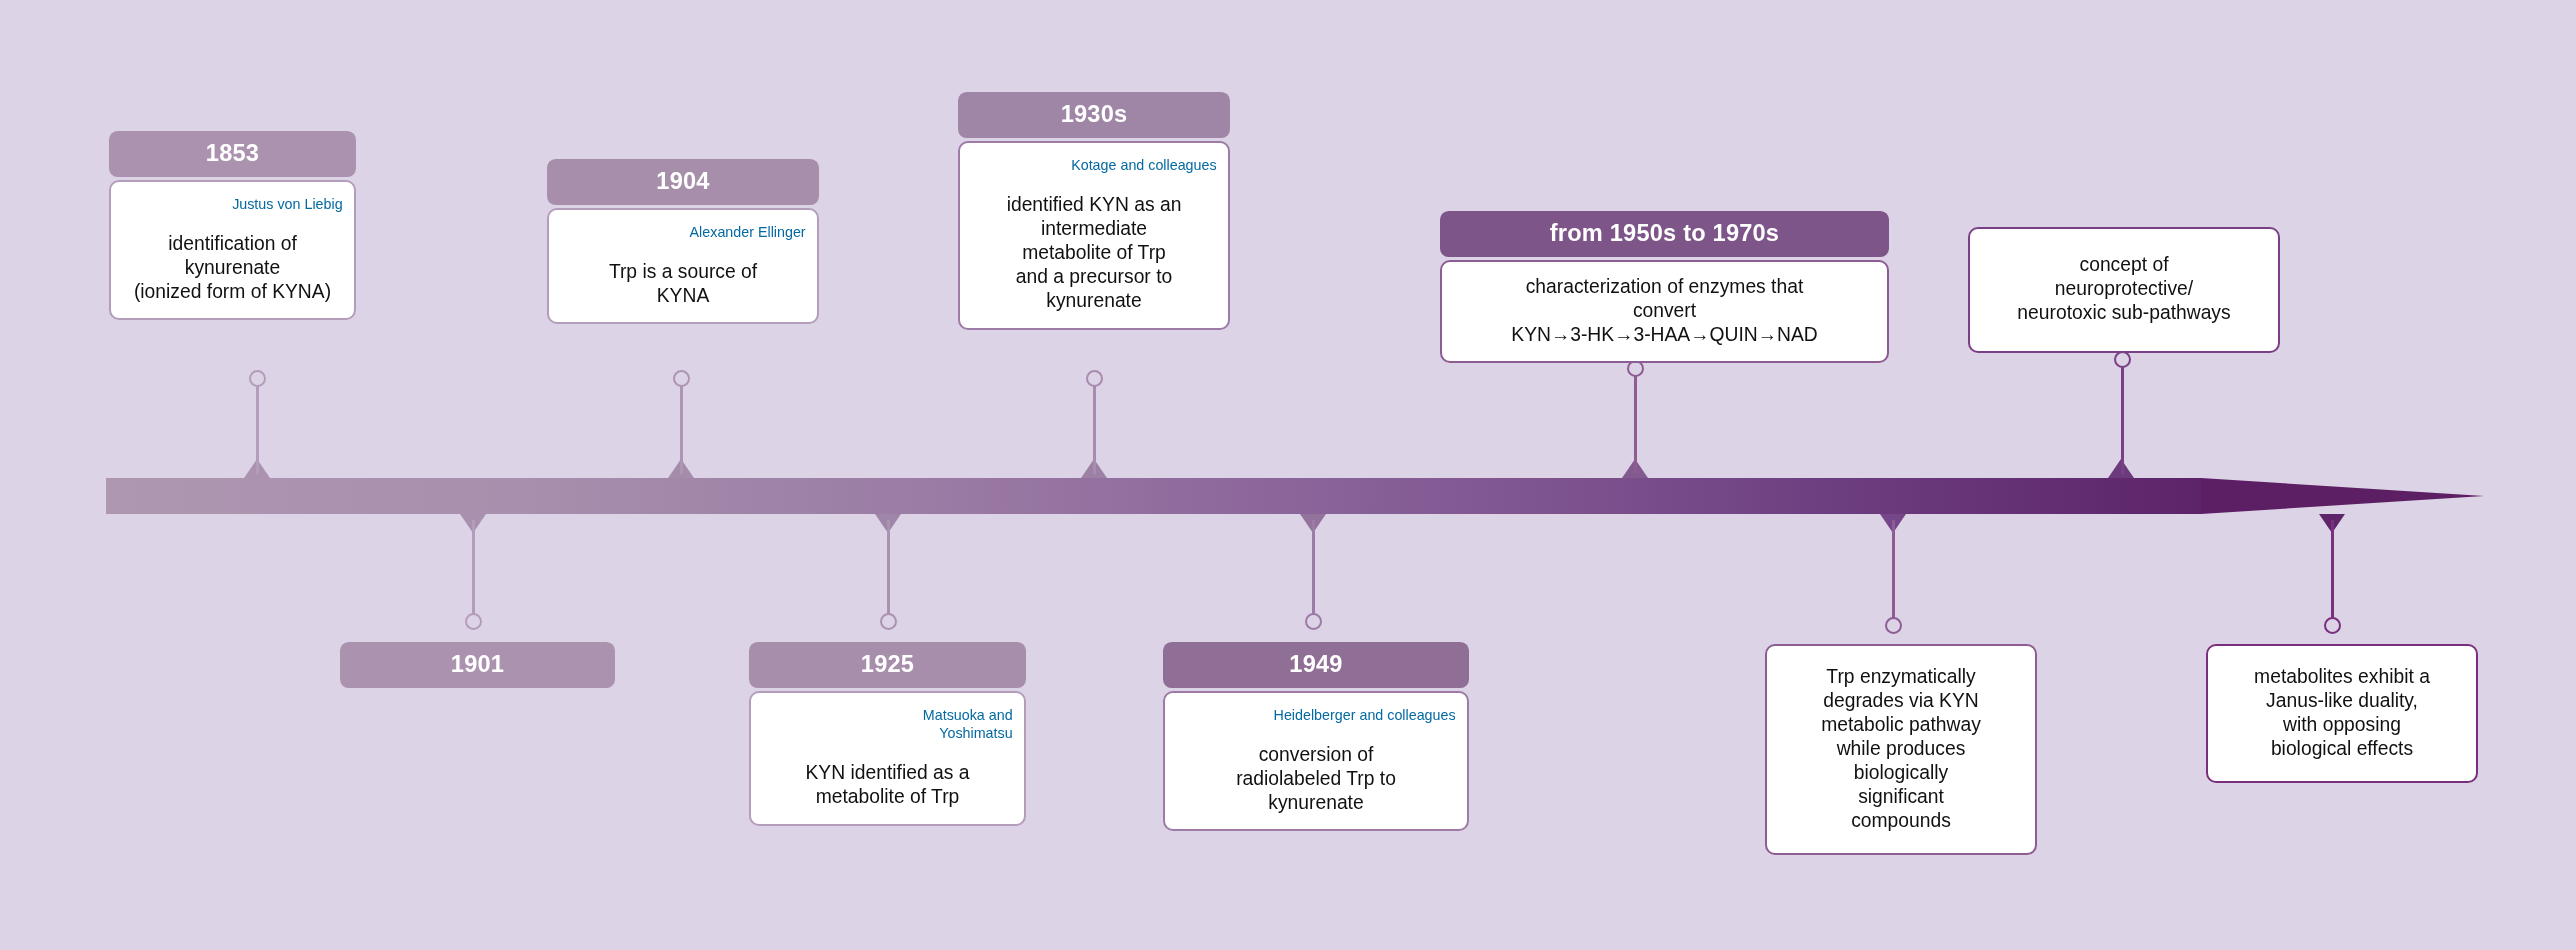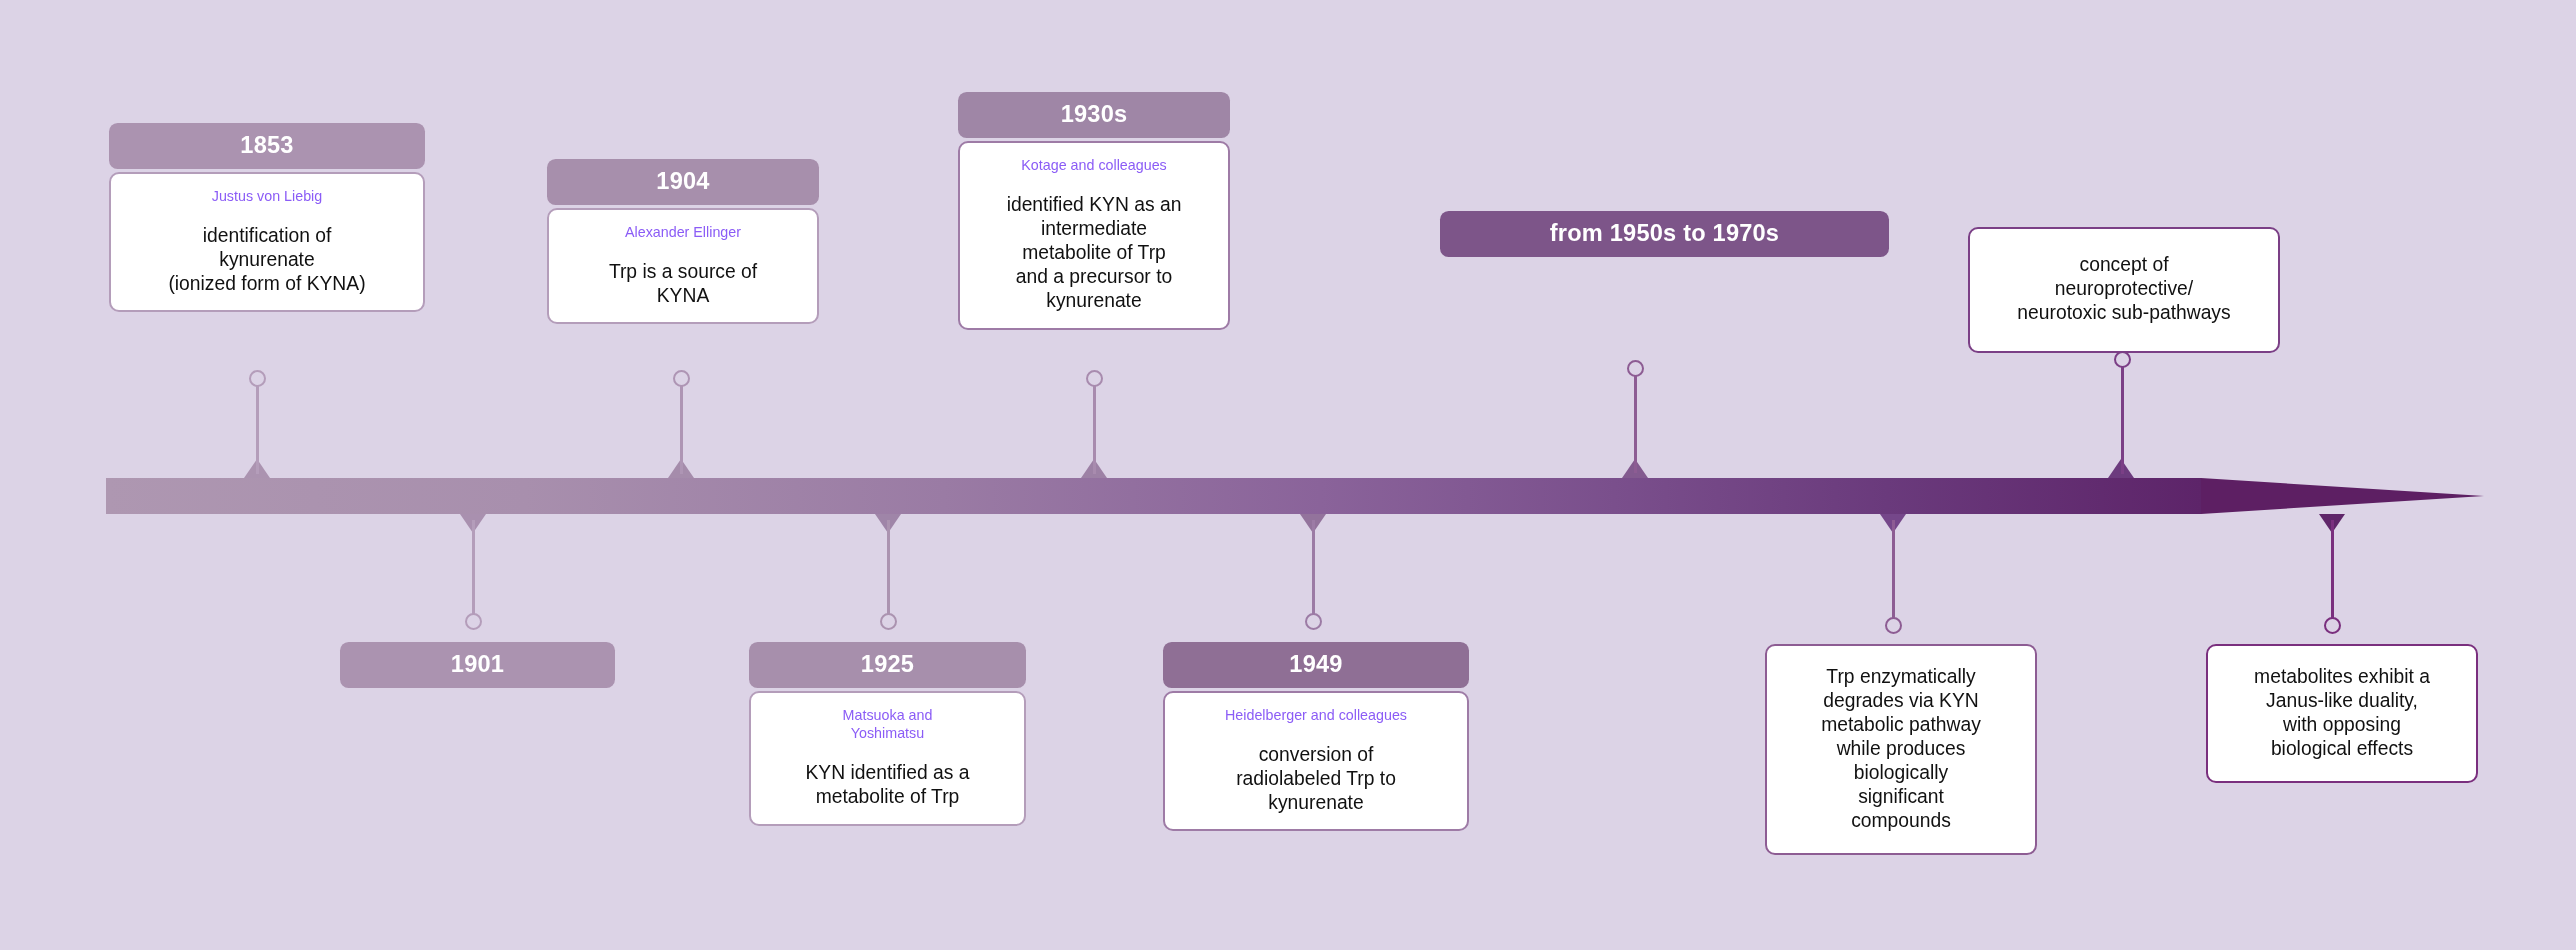--- a/index.html
+++ b/index.html
@@ -47,21 +47,21 @@
   }
   .pill.wide{font-size:23.6px;}
   .box{
     box-sizing:border-box;width:100%;background:#ffffff;
     border:2.1px solid #8d5c93;border-radius:10px;
     padding:13px 11.4px 14.3px;text-align:center;margin-top:2.9px;
   }
   .box.light{border-color:#b49dba;}
   .box.mid{border-color:#9e7ba6;}
   .author{
-    color:#8b5cf6;font-size:14.3px;line-height:1.3;margin-bottom:18.6px;
+    color:#0369a1;font-size:14.3px;line-height:1.3;margin-bottom:18.6px;text-align:right;
   }
   .desc{color:#111111;font-size:19.3px;line-height:1.25;}
   .nohdr{margin-top:5px;}
 </style>
 </head>
 <body>
 
 <div id="stage">
 
   <div id="axis-wrap">
@@ -116,21 +116,21 @@
   </div>
   <div class="conn" style="left:1892px;top:520px;height:114px;color:#8d5c93;">
     <div class="stem" style="top:0;height:99px;background:#8d5c93;"></div>
     <div class="ring" style="top:97px;"></div>
   </div>
   <div class="conn" style="left:2331px;top:520px;height:114px;color:#7a2f7e;">
     <div class="stem" style="top:0;height:99px;background:#7a2f7e;"></div>
     <div class="ring" style="top:97px;"></div>
   </div>
 
-  <div class="card" style="left:109px;top:123px;width:316px;">
+  <div class="card" style="left:109px;top:131px;width:247px;">
     <div class="pill" style="background:#ab93b0;">1853</div>
     <div class="box light">
       <div class="author">Justus von Liebig</div>
       <div class="desc">identification of<br>kynurenate<br>(ionized form of KYNA)</div>
     </div>
   </div>
 
   <div class="card" style="left:547px;top:159px;width:272px;">
     <div class="pill" style="background:#a78fac;">1904</div>
     <div class="box light">
@@ -142,20 +142,23 @@
   <div class="card" style="left:958px;top:92px;width:272px;">
     <div class="pill" style="background:#9f86a6;">1930s</div>
     <div class="box mid">
       <div class="author">Kotage and colleagues</div>
       <div class="desc">identified KYN as an<br>intermediate<br>metabolite of Trp<br>and a precursor to<br>kynurenate</div>
     </div>
   </div>
 
   <div class="card" style="left:1396px;top:211px;width:493px;padding-left:44px;">
     <div class="pill wide" style="background:#7d5589;">from 1950s to 1970s</div>
+    <div class="box">
+      <div class="desc">characterization of enzymes that<br>convert<br>KYN→3-HK→3-HAA→QUIN→NAD</div>
+    </div>
   </div>
 
   <div class="card" style="left:1968px;top:222px;width:312px;">
     <div class="box nohdr" style="border-color:#7b3f86;padding-top:24px;padding-bottom:26px;">
       <div class="desc">concept of<br>neuroprotective/<br>neurotoxic sub-pathways</div>
     </div>
   </div>
 
   <div class="card" style="left:340px;top:642px;width:275px;">
     <div class="pill" style="background:#ab93b0;">1901</div>

